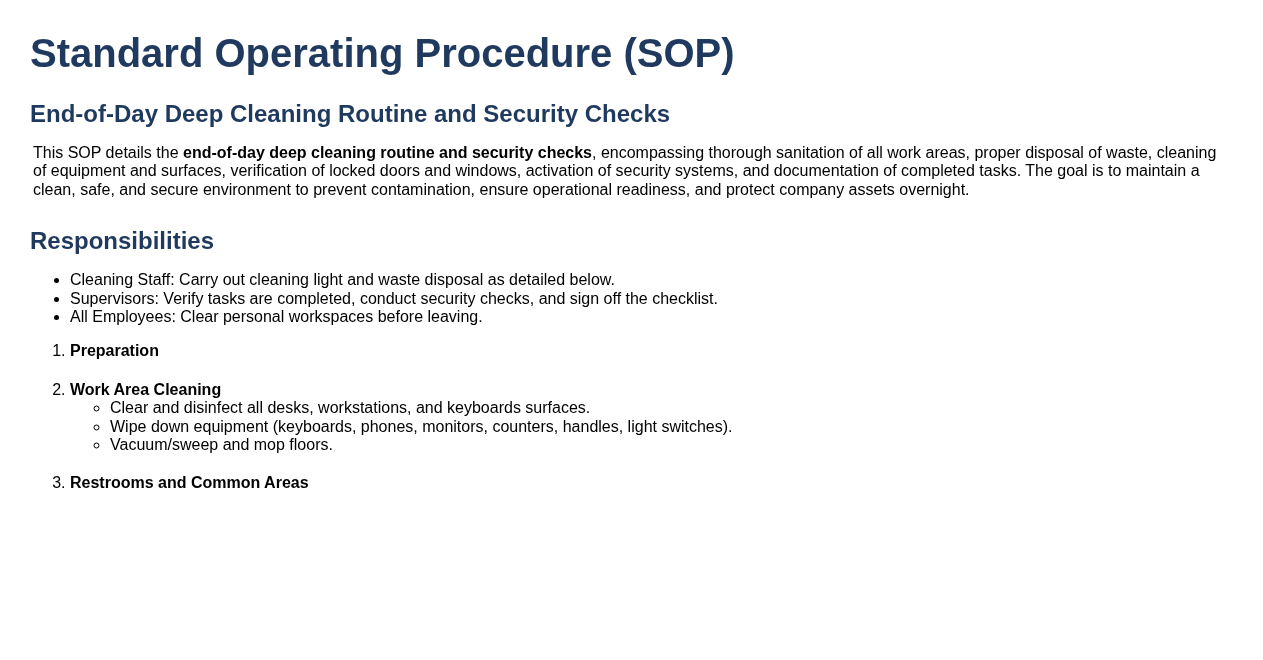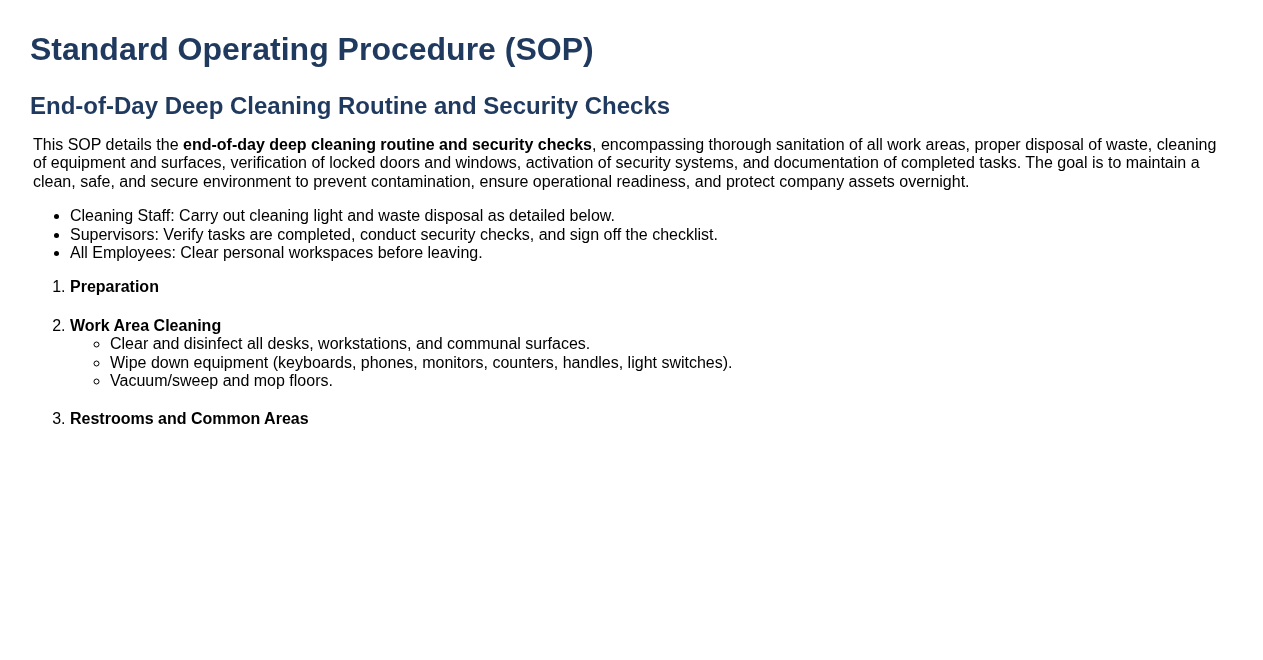--- a/index.html
+++ b/index.html
@@ -12,21 +12,21 @@
     height: 660px;
     overflow: hidden;
     font-family: "Liberation Sans", sans-serif;
     font-size: 16px;
     color: #000000;
   }
   .doc {
     padding: 10px 30px 0 30px;
   }
   h1 {
-    font-size: 32px;
+    font-size: 40px;
     font-weight: bold;
     color: #1f3a5e;
     margin: 21px 0 21px 0;
   }
   h2 {
     font-size: 24px;
     font-weight: bold;
     color: #1f3a5e;
     margin: 28px 0 16px 0;
   }
@@ -65,36 +65,37 @@
 
 <div class="doc">
 
   <h1>Standard Operating Procedure (SOP)</h1>
 
   <h2 class="doc-subtitle">End-of-Day Deep Cleaning Routine and Security Checks</h2>
 
   <p><span>This SOP details the </span><strong>end-of-day deep cleaning routine and security checks</strong><span>, encompassing thorough sanitation of all work areas, proper disposal of waste, cleaning of equipment and surfaces, verification of locked doors and windows, activation of security systems, and documentation of completed tasks. The goal is to maintain a clean, safe, and secure environment to prevent contamination, ensure operational readiness, and protect company assets overnight.</span></p>
 
 
+  <h2>Responsibilities</h2>
   <ul class="flat-list">
     <li>Cleaning Staff: Carry out cleaning light and waste disposal as detailed below.</li>
     <li>Supervisors: Verify tasks are completed, conduct security checks, and sign off the checklist.</li>
     <li>All Employees: Clear personal workspaces before leaving.</li>
   </ul>
 
   <ol class="procedure-list">
 
     <li class="step">
       <strong>Preparation</strong>
     </li>
 
     <li class="step">
       <strong>Work Area Cleaning</strong>
       <ul class="substeps">
-        <li>Clear and disinfect all desks, workstations, and communal surfaces.</li>
+        <li>Clear and disinfect all desks, workstations, and keyboards surfaces.</li>
         <li>Wipe down equipment (keyboards, phones, monitors, counters, handles, light switches).</li>
         <li>Vacuum/sweep and mop floors.</li>
       </ul>
     </li>
 
     <li class="step">
       <strong>Restrooms and Common Areas</strong>
     </li>
 
   </ol>

